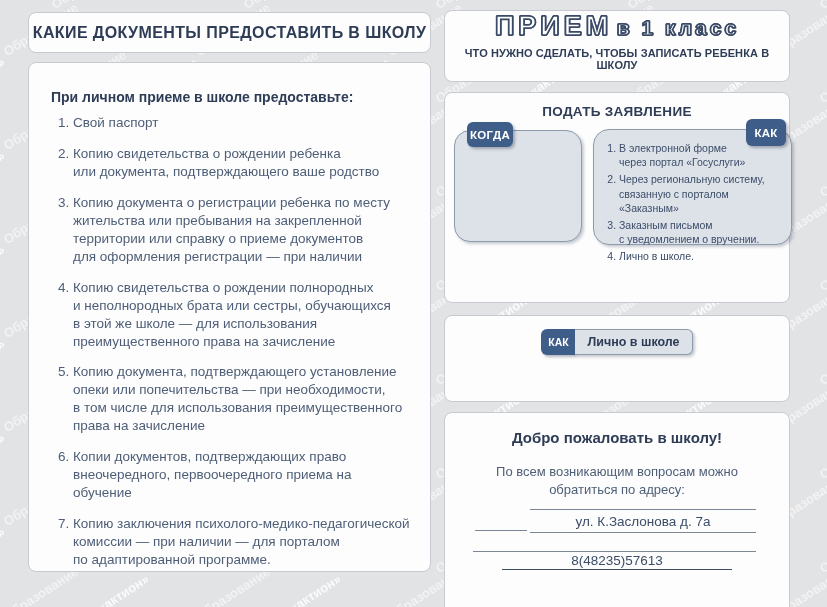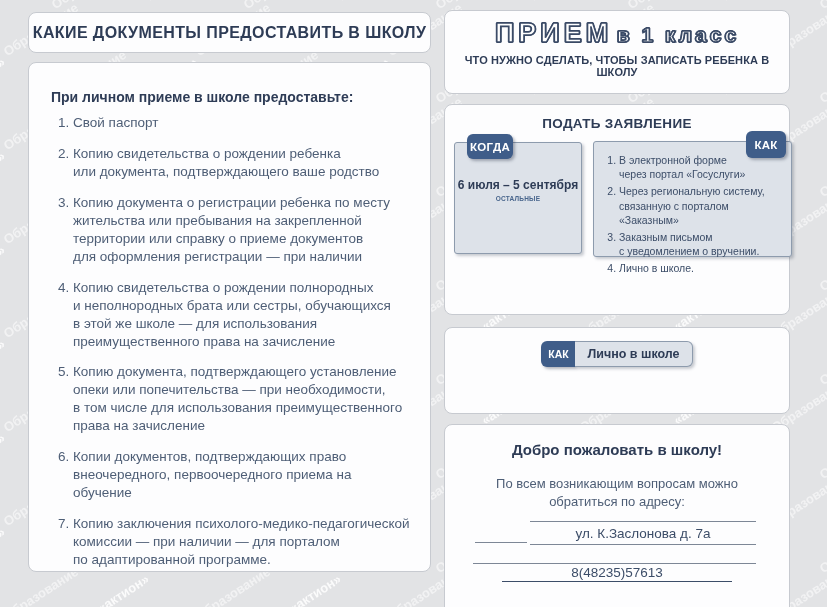--- a/index.html
+++ b/index.html
@@ -21,39 +21,39 @@
   .left-title-box { height:41px; display:flex; align-items:center; justify-content:center; }
   .left-title { font-size:16px; font-weight:bold; color:#2e3c56; letter-spacing:0.4px; }
   .left-list-box { margin-top:9px; height:510px; padding:26px 18px 0 22px; }
   .intro { font-size:14px; font-weight:bold; color:#2e3c56; margin-bottom:9px; }
   .doc-list { list-style:decimal; padding-left:22px; color:#4e5e76; font-size:13.5px; line-height:1.33; }
   .doc-list li { margin-bottom:13px; white-space:pre-line; }
 
   
   .col-right { position:absolute; left:444px; top:10px; width:346px; z-index:1; display:flex; flex-direction:column; }
 
-  .r-title-box { height:84px; text-align:center; padding-top:7px; }
+  .r-title-box { height:72px; text-align:center; }
   .bubble { color:#ffffff; font-weight:bold;
             -webkit-text-stroke:1.5px #3a4a66;
             text-shadow:1px 0 0 #3a4a66, -1px 0 0 #3a4a66, 0 1px 0 #3a4a66, 0 -1px 0 #3a4a66; }
   .bubble-big { font-size:27px; letter-spacing:4px; }
   .bubble-small { font-size:21px; letter-spacing:3px; }
   .r-subtitle { font-size:11px; font-weight:bold; color:#2e3c56; margin-top:5px; letter-spacing:0.1px; }
 
   .apply-box { margin-top:10px; height:211px; }
   .section-title { text-align:center; font-size:13.5px; font-weight:bold; color:#2e3c56; letter-spacing:0.3px; }
   .apply-box .section-title { margin-top:11px; }
 
   .badge { position:absolute; background:#3f5d89; color:#fff; font-weight:bold;
            border-radius:6px; display:flex; align-items:center; justify-content:center;
            box-shadow:2px 2px 3px rgba(40,50,70,0.35); z-index:3; }
   .badge-when { left:22px; top:29px; width:46px; height:25px; font-size:11.5px; letter-spacing:0.3px; }
   .badge-how  { left:301px; top:26px; width:40px; height:27px; font-size:11.5px; letter-spacing:0.3px; }
 
-  .subpanel { position:absolute; background:#dde2e9; border:1px solid #8d9bad; border-radius:3px;
+  .subpanel { position:absolute; background:#dde2e9; border:1px solid #8d9bad; border-radius:16px;
               box-shadow:2px 2px 3px rgba(40,50,70,0.25); z-index:2; }
   .when-box { left:9px; top:37px; width:128px; height:112px; text-align:center; padding-top:26px; }
   .dates { font-size:12px; font-weight:bold; color:#2e3c56; }
   .note { font-size:6.5px; font-weight:bold; color:#48658c; text-transform:uppercase;
           letter-spacing:0.2px; line-height:1.5; white-space:pre-line; margin-top:2px; }
   .period-2 { margin-top:9px; }
   .how-box { left:148px; top:36px; width:199px; height:116px; padding:11px 4px 0 10px; }
   .method-list { list-style:decimal; padding-left:15px; font-size:10.5px; color:#3c4d68; line-height:1.35; }
   .method-list li { margin-bottom:3px; white-space:pre-line; }
 
@@ -261,24 +261,20 @@
         <span class="bubble bubble-small">в 1 класс</span>
       </div>
       <div class="r-subtitle">ЧТО НУЖНО СДЕЛАТЬ, ЧТОБЫ ЗАПИСАТЬ РЕБЕНКА В ШКОЛУ</div>
     </div>
 
     <div class="panel apply-box">
       <div class="section-title">ПОДАТЬ ЗАЯВЛЕНИЕ</div>
       <div class="badge badge-when">КОГДА</div>
       <div class="badge badge-how">КАК</div>
       <div class="subpanel when-box">
-        <div class="period-2">
-          <div class="dates">6 июля – 5 сентября</div>
-          <div class="note">остальные</div>
-        </div>
       </div>
       <div class="subpanel how-box">
         <ol class="method-list">
           <li>В электронной форме
 через портал «Госуслуги»</li>
           <li>Через региональную систему,
 связанную с порталом «Заказным»</li>
           <li>Заказным письмом
 с уведомлением о вручении.</li>
           <li>Лично в школе.</li>

